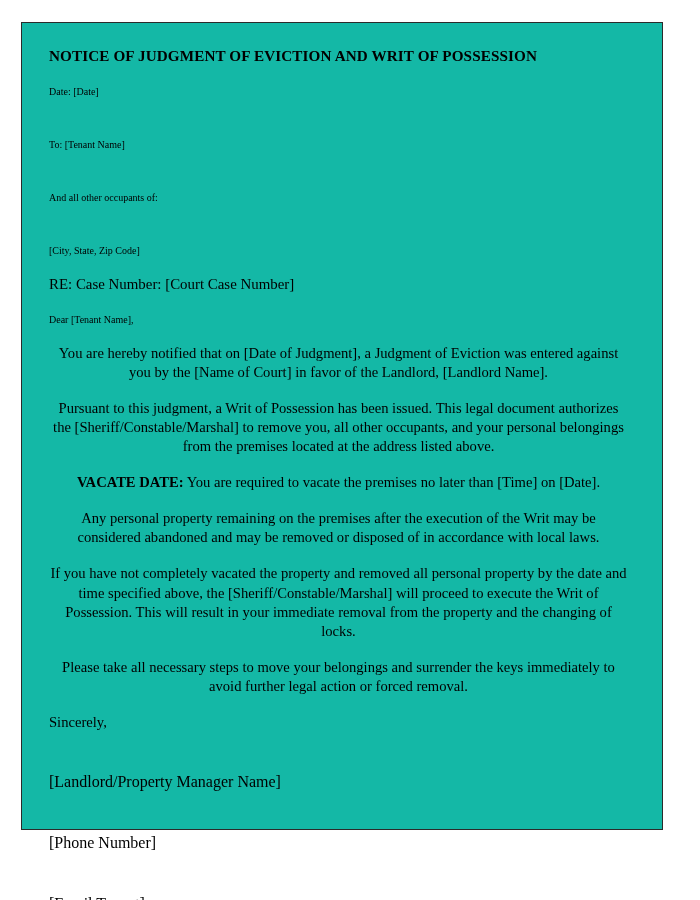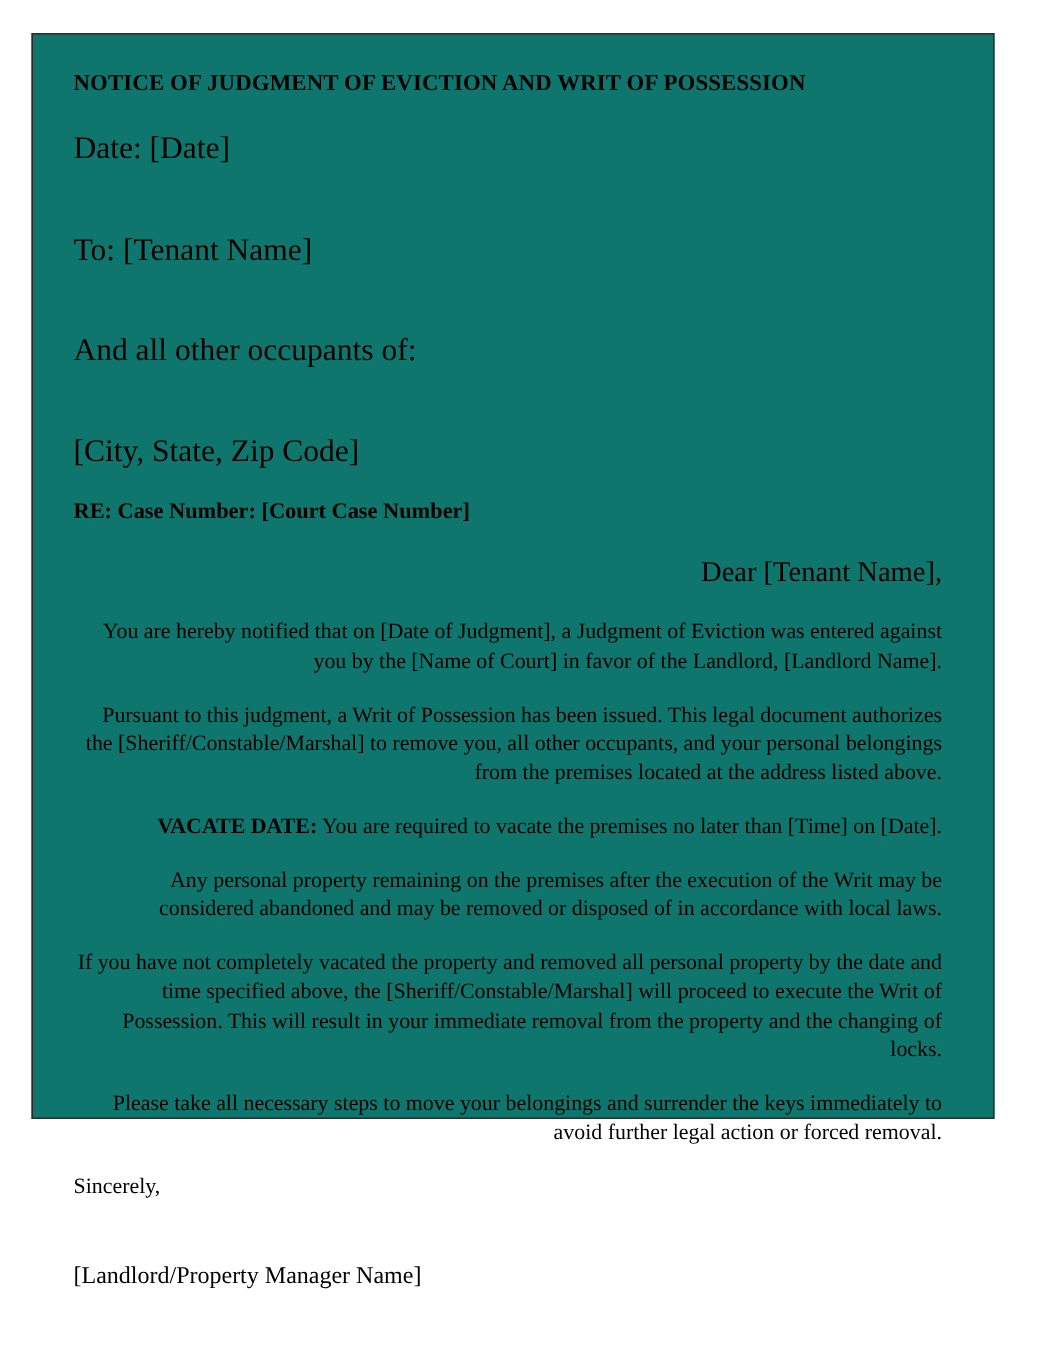--- a/index.html
+++ b/index.html
@@ -12,57 +12,56 @@
     height: 900px;
     font-family: "Liberation Serif", "DejaVu Serif", serif;
     color: #000000;
     overflow: hidden;
   }
   .page {
     position: absolute;
     left: 21px;
     top: 22px;
     width: 642px;
-    height: 724px;
+    height: 808px;
     border: 1.5px solid #2b2b2b;
     box-sizing: border-box;
-    background: #0f766e;
+    background: #14b8a6;
   }
   .page-inner {
     padding: 24px 34px 0 27px;
   }
   .doc-title {
     font-size: 15.2px;
     font-weight: bold;
     letter-spacing: 0.1px;
     margin: 0 0 20px 0;
     line-height: 1.2;
   }
   .line-block {
-    font-size: 21px;
+    font-size: 10px;
     line-height: 1.30;
     margin: 0 0 18px 0;
   }
   .para {
     font-size: 14.6px;
     line-height: 1.31;
     margin: 0 0 17px 0;
-    text-align: right;
+    text-align: center;
   }
   .re-line {
     font-size: 14.9px;
-    font-weight: bold;
+    font-weight: normal;
     margin: 0 0 18px 0;
     line-height: 1.3;
   }
   .salutation {
-    font-size: 19px;
+    font-size: 10px;
     margin: 0 0 18px 0;
     line-height: 1.3;
-    text-align: right;
   }
   .lead-bold {
     font-weight: bold;
   }
   .sig-block {
     font-size: 16px;
     line-height: 1.30;
     margin: 0;
   }
   .sig-close {

